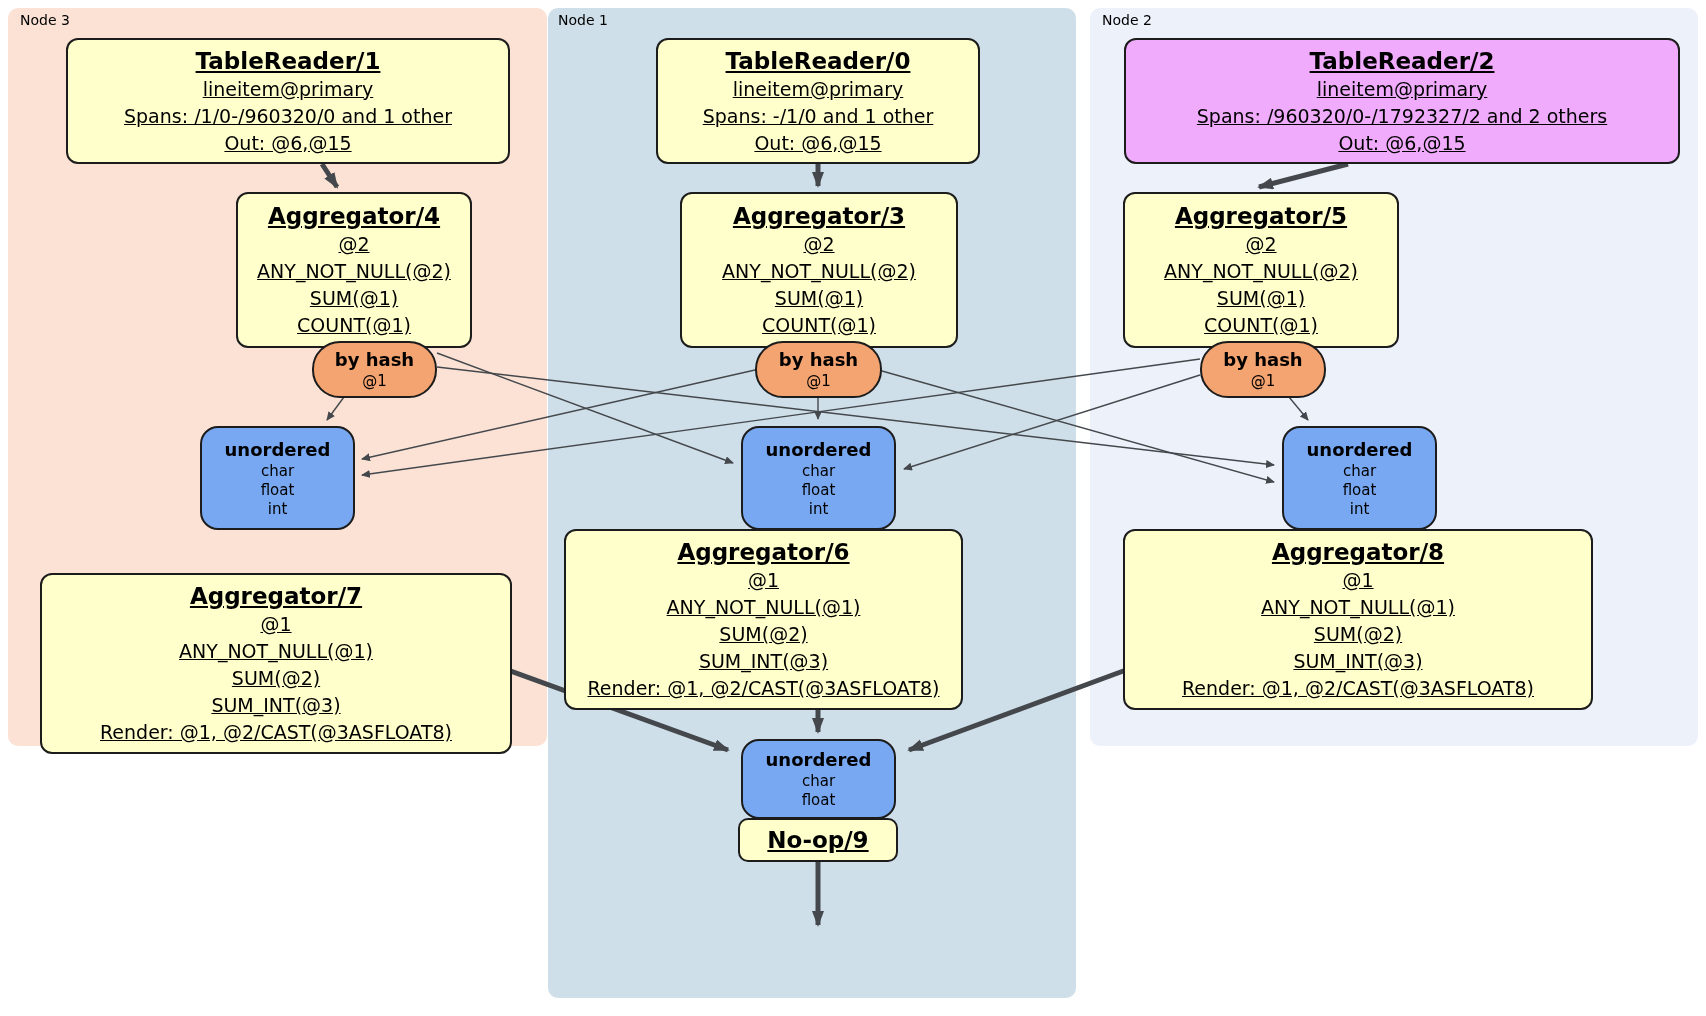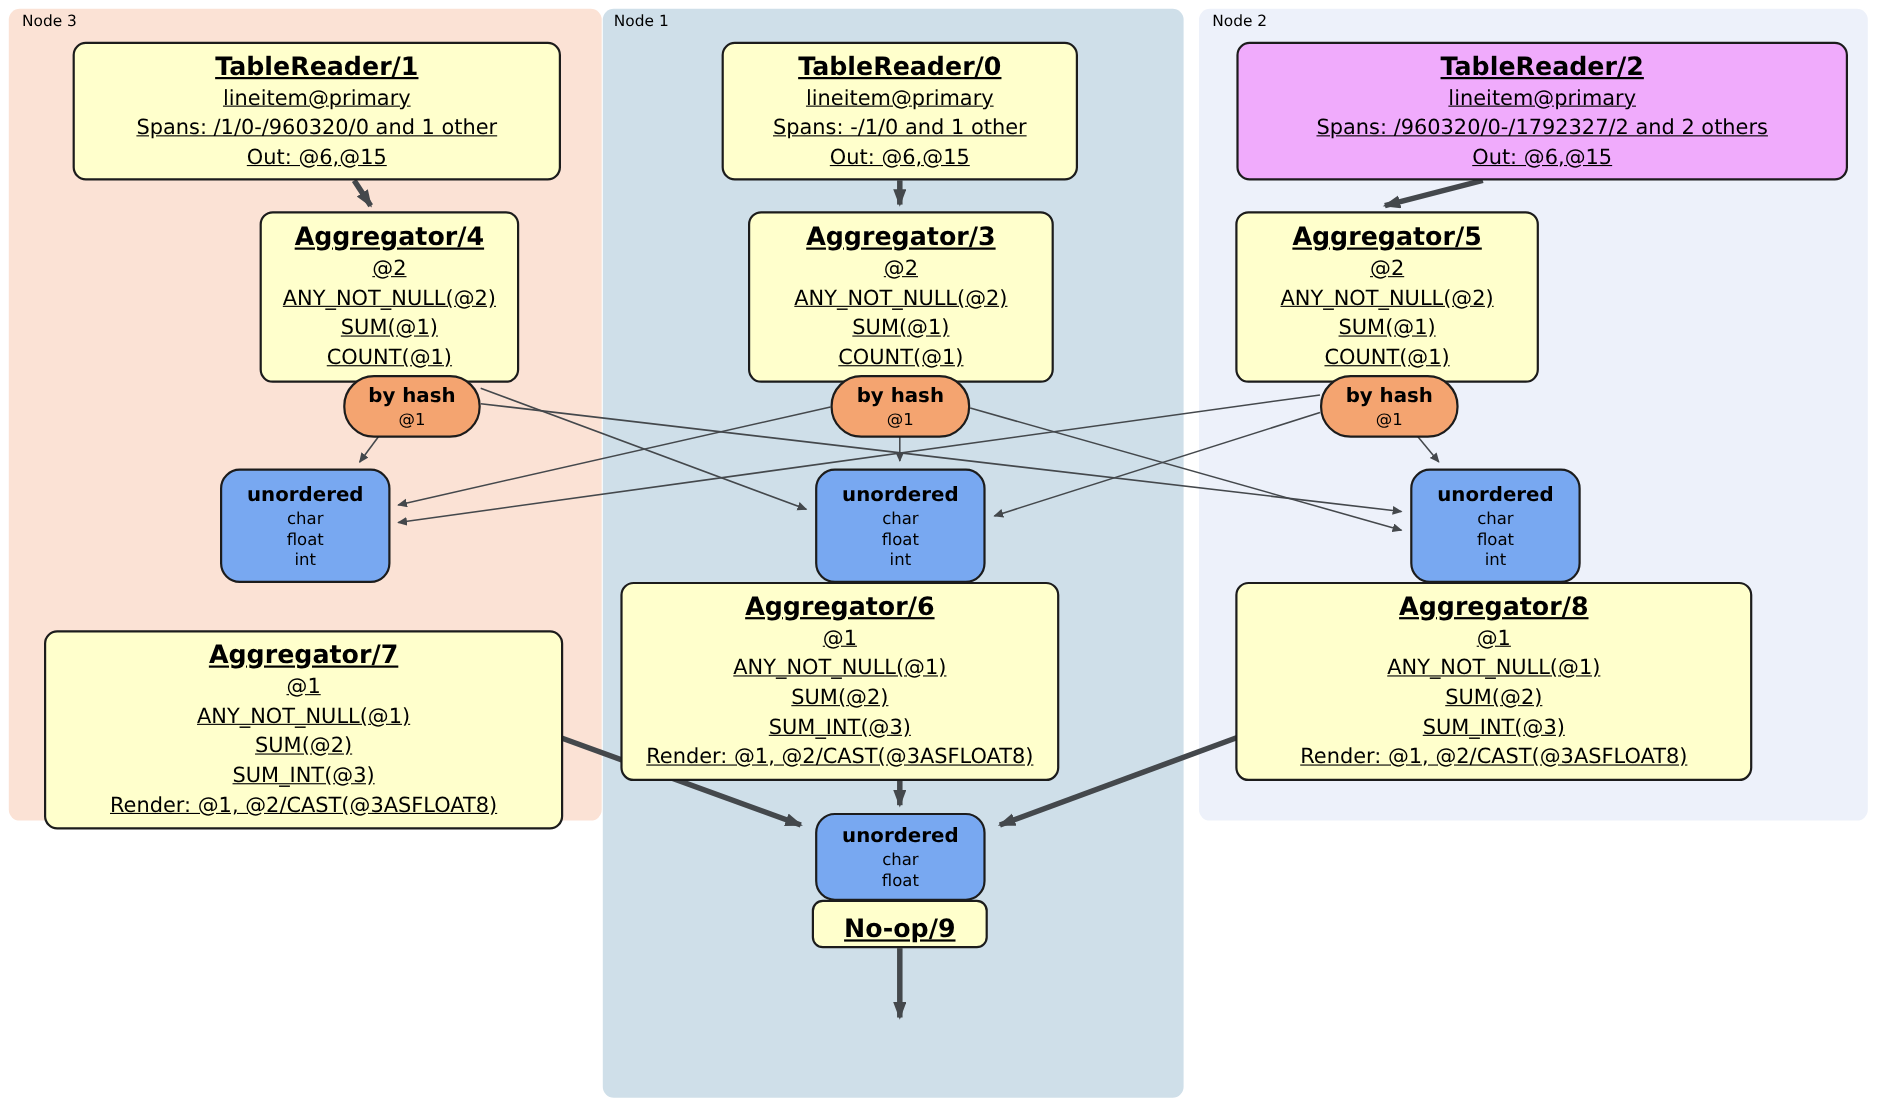--- a/index.html
+++ b/index.html
@@ -171,18 +171,18 @@
     <div class="bline">SUM_INT(@3)</div>
     <div class="bline">Render: @1, @2/CAST(@3ASFLOAT8)</div>
   </div>
 
   <div class="box sync" style="left: 741px; top: 739px; width: 155px; height: 80px; background-color: rgb(120, 168, 241);">
     <div class="stitle">unordered</div>
     <div class="sline">char</div>
     <div class="sline">float</div>
   </div>
 
-  <div class="box ybox" style="left: 738px; top: 818px; width: 160px; height: 44px; border-radius: 10px; background-color: rgb(255, 255, 204); justify-content: flex-end;">
+  <div class="box ybox" style="left: 738px; top: 818px; width: 160px; height: 44px; border-radius: 10px; background-color: rgb(255, 255, 204);">
     <div class="btitle">No-op/9</div>
   </div>
 
 
 </div>
 
 </body></html>

